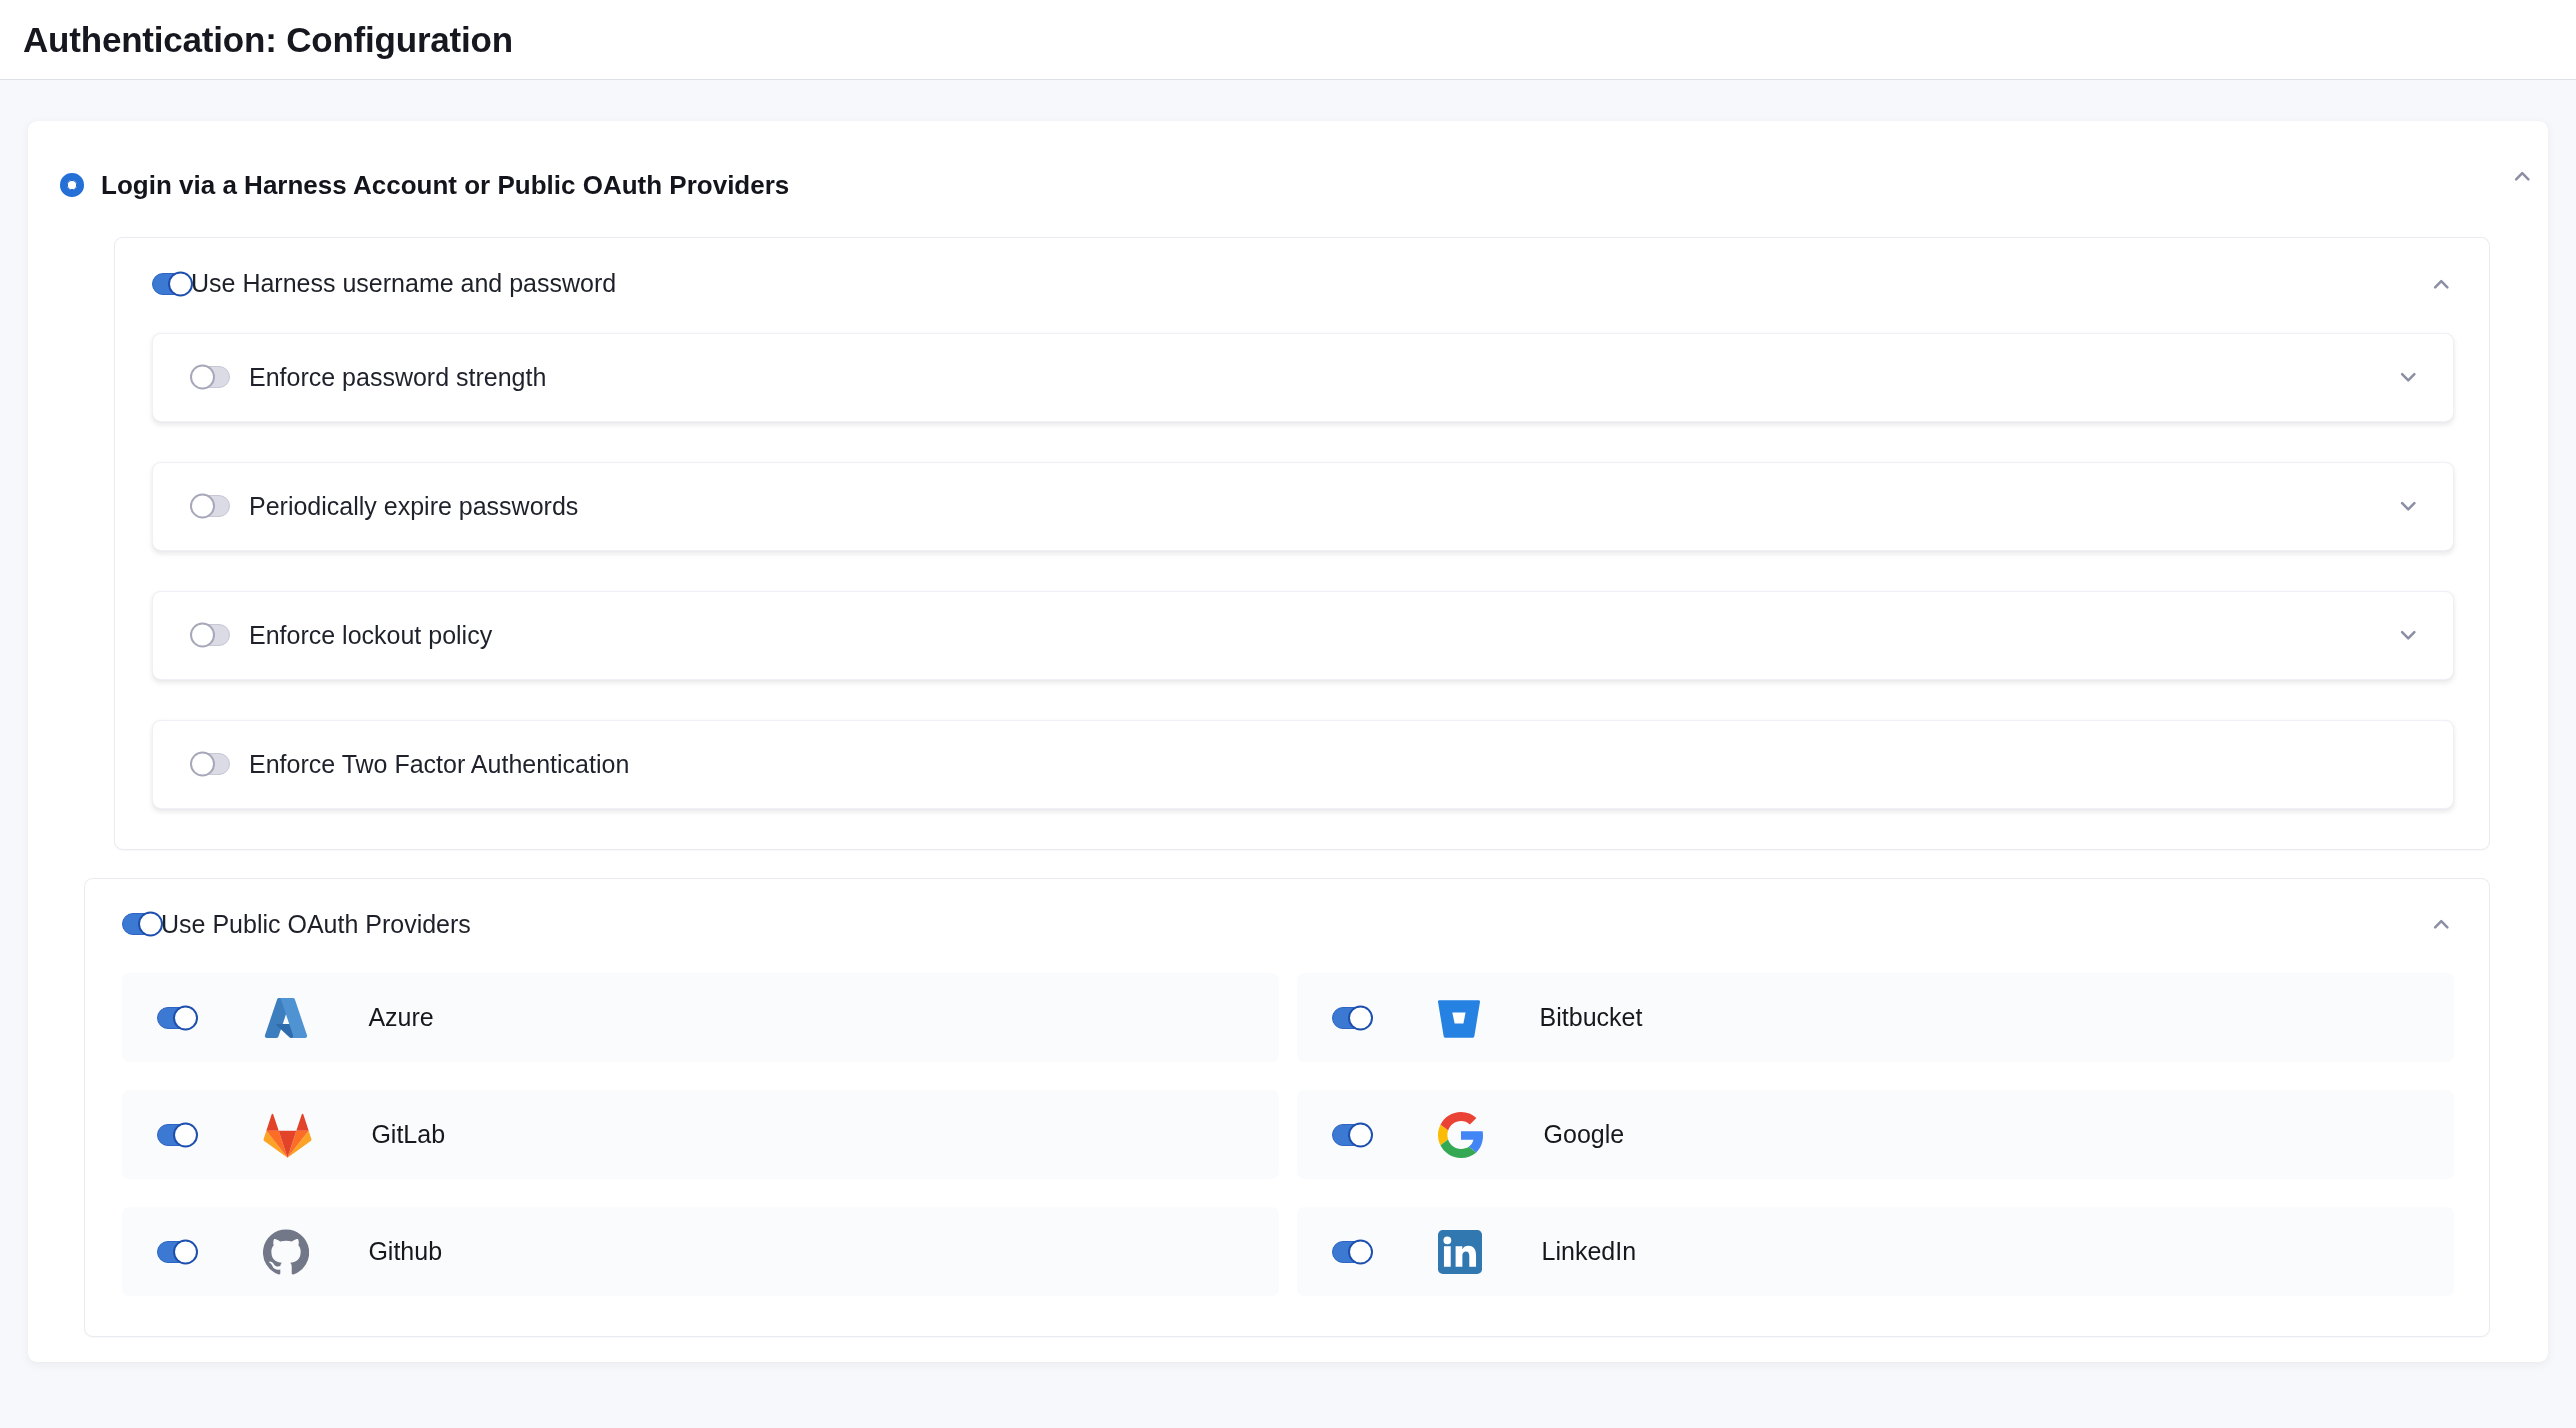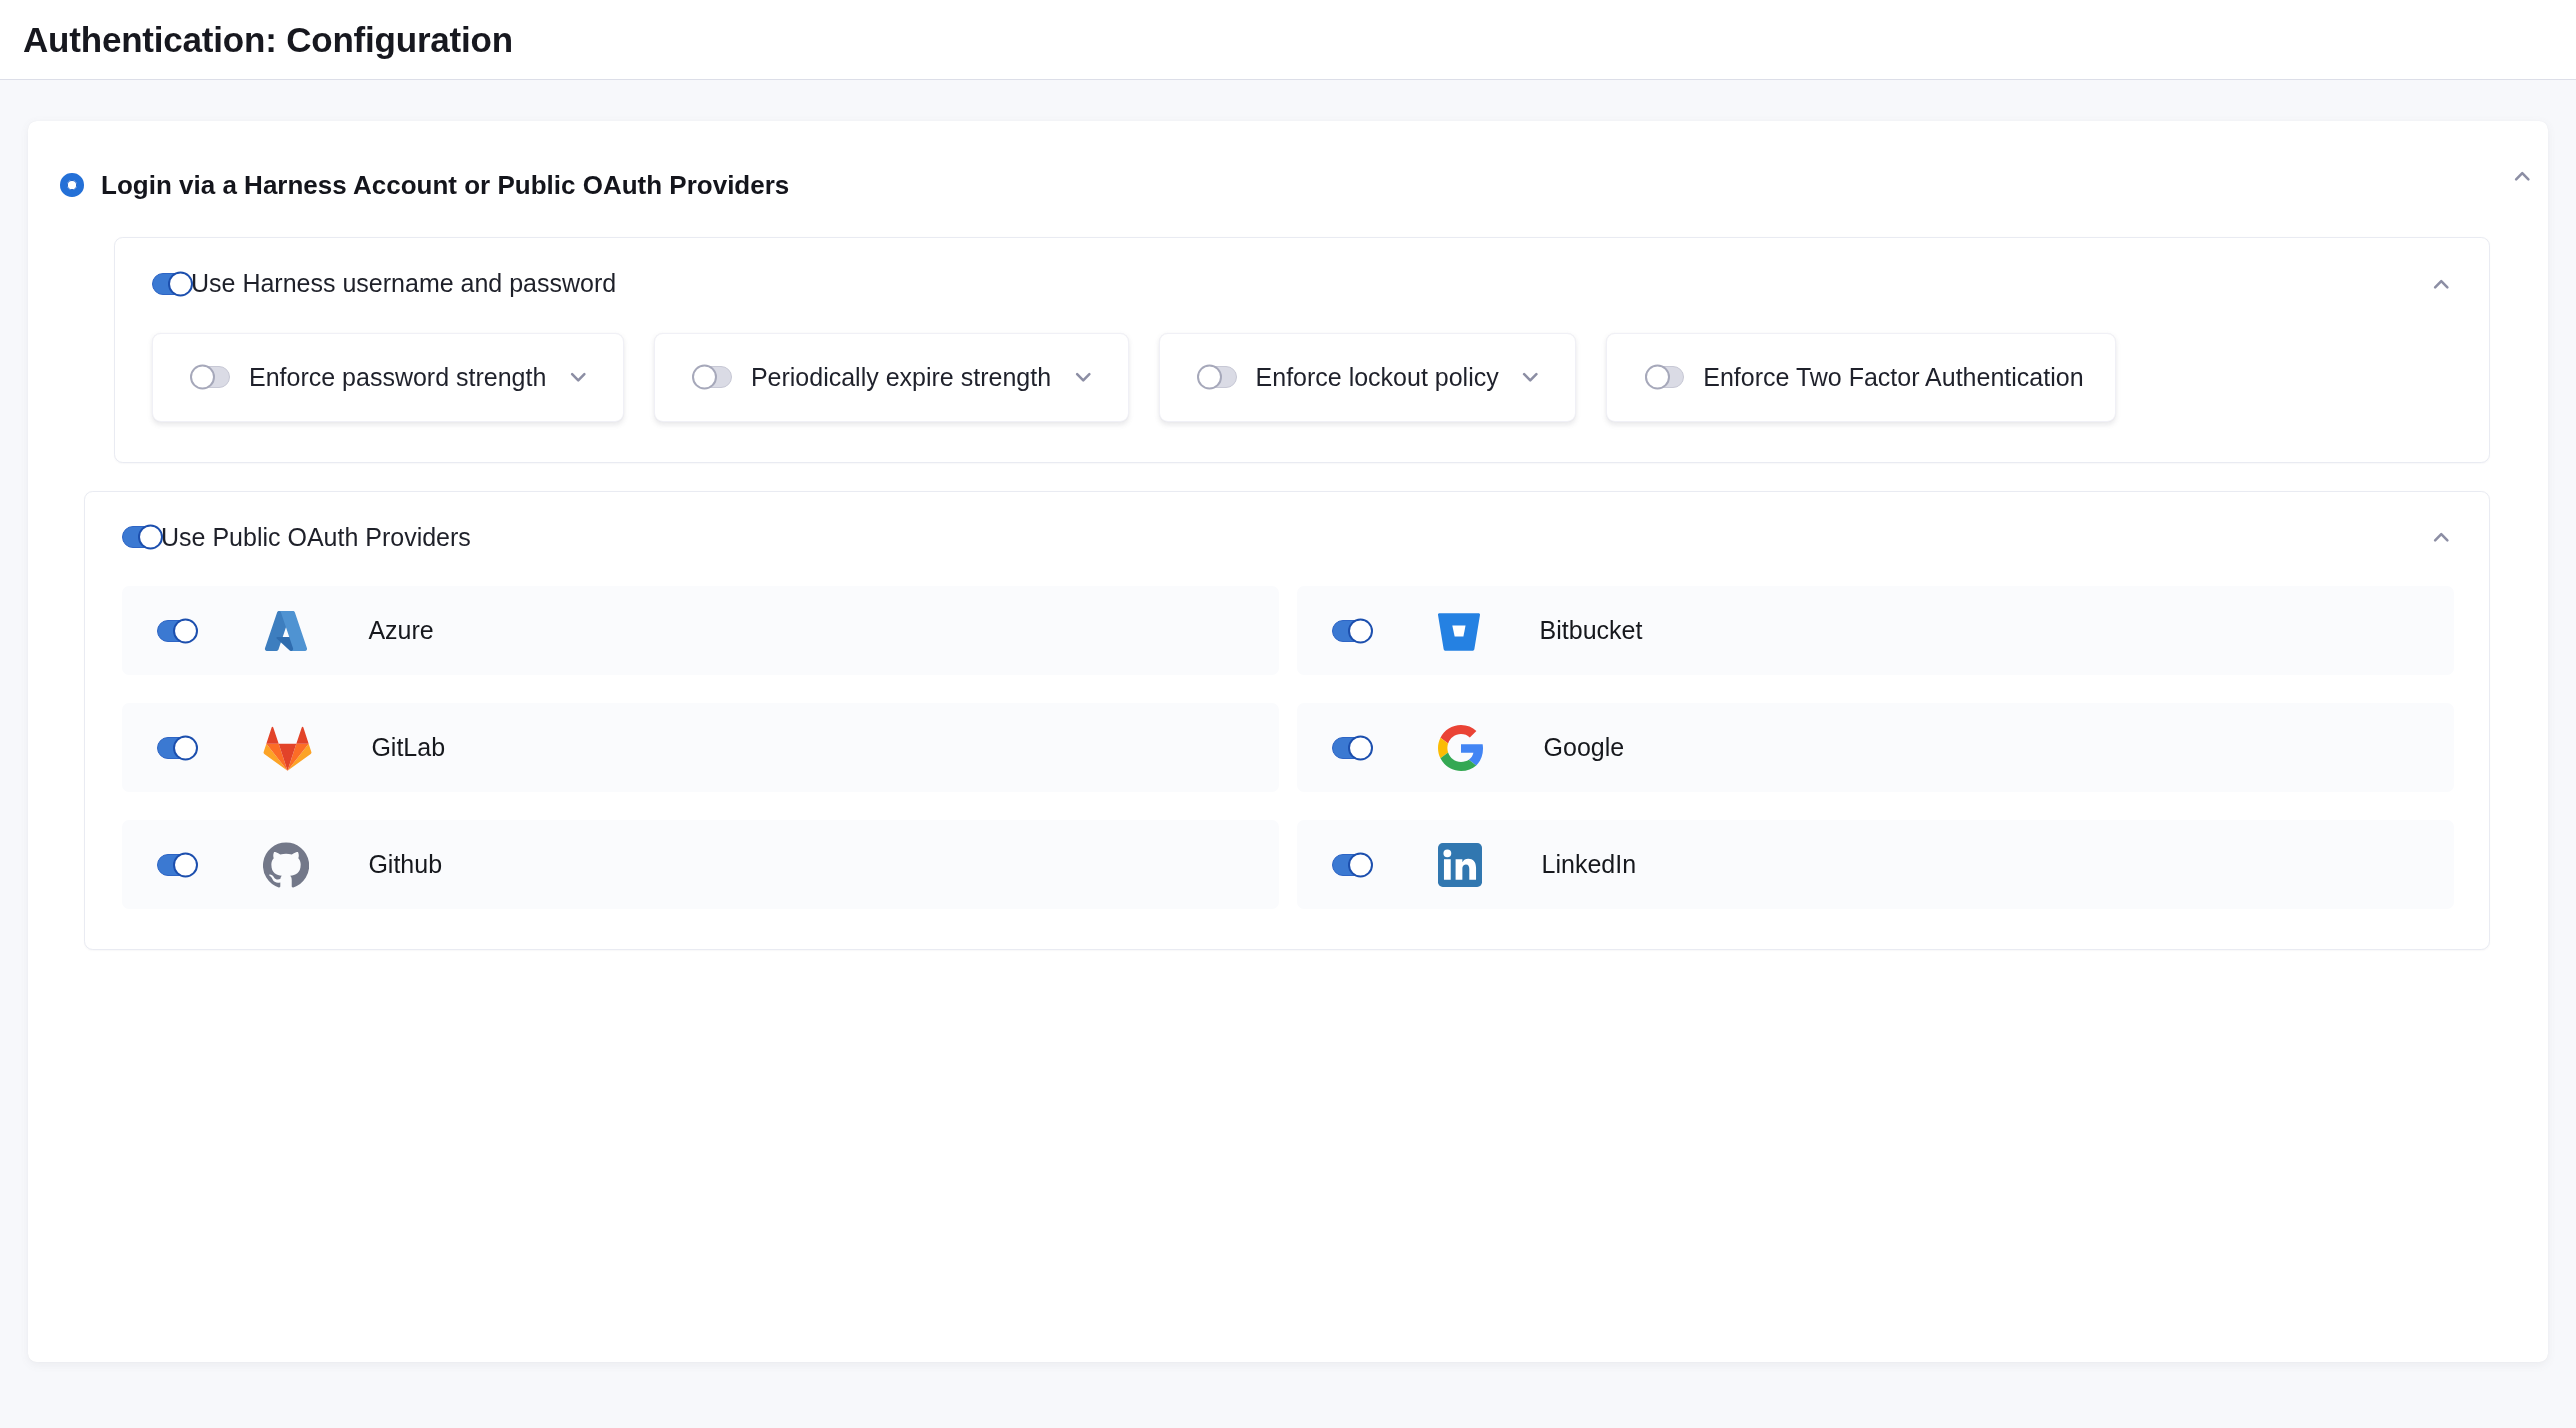--- a/index.html
+++ b/index.html
@@ -105,21 +105,21 @@
     width:25px; height:25px;
     border-radius:50%;
     background:#ffffff;
   }
   .toggle.on  { background:#3b79d2; border:0.9px solid #2e65c5; }
   .toggle.on .knob  { right:-2.6px; border:2.6px solid #1c4fae; }
   .toggle.off { background:#dadbe5; border:0.9px solid #c7c8d5; }
   .toggle.off .knob { left:-1.7px;  border:2.6px solid #a6a8ba; }
 
   
-  .rows { margin-top:33px; display:flex; flex-direction:row; gap:30px; }
+  .rows { margin-top:33px; display:flex; flex-direction:column; gap:40px; }
   .setting-row {
     height:89px;
     background:#ffffff;
     border:0.9px solid #f0f0f6;
     border-radius:8.8px;
     box-shadow:0 2.6px 5.3px rgba(96,97,112,.14), 0 0 0.9px rgba(40,41,61,.05);
     display:flex;
     align-items:center;
     gap:19px;
     padding:0 31.5px 0 38px;
@@ -198,21 +198,21 @@
           <svg class="chev" width="24.5" height="24.5" viewBox="0 0 24 24">
               <path d="M6 9l6 6 6-6" stroke="#8c8ea4" stroke-width="2.5" fill="none" stroke-linecap="round" stroke-linejoin="round"></path>
             </svg>
         </div>
       </div>
 
       <div class="setting-row">
         <div class="toggle off">
             <div class="knob"></div>
           </div>
-        <div class="setting-label">Periodically expire strength</div>
+        <div class="setting-label">Periodically expire passwords</div>
         <div class="row-chevron">
           <svg class="chev" width="24.5" height="24.5" viewBox="0 0 24 24">
               <path d="M6 9l6 6 6-6" stroke="#8c8ea4" stroke-width="2.5" fill="none" stroke-linecap="round" stroke-linejoin="round"></path>
             </svg>
         </div>
       </div>
 
       <div class="setting-row">
         <div class="toggle off">
             <div class="knob"></div>

